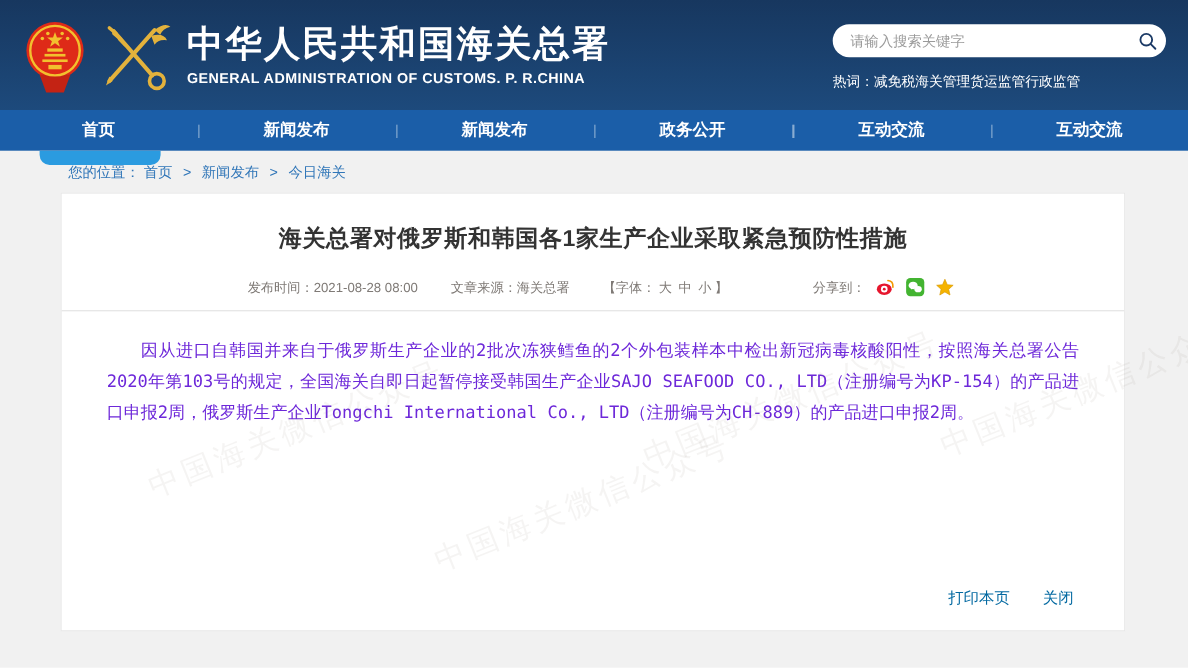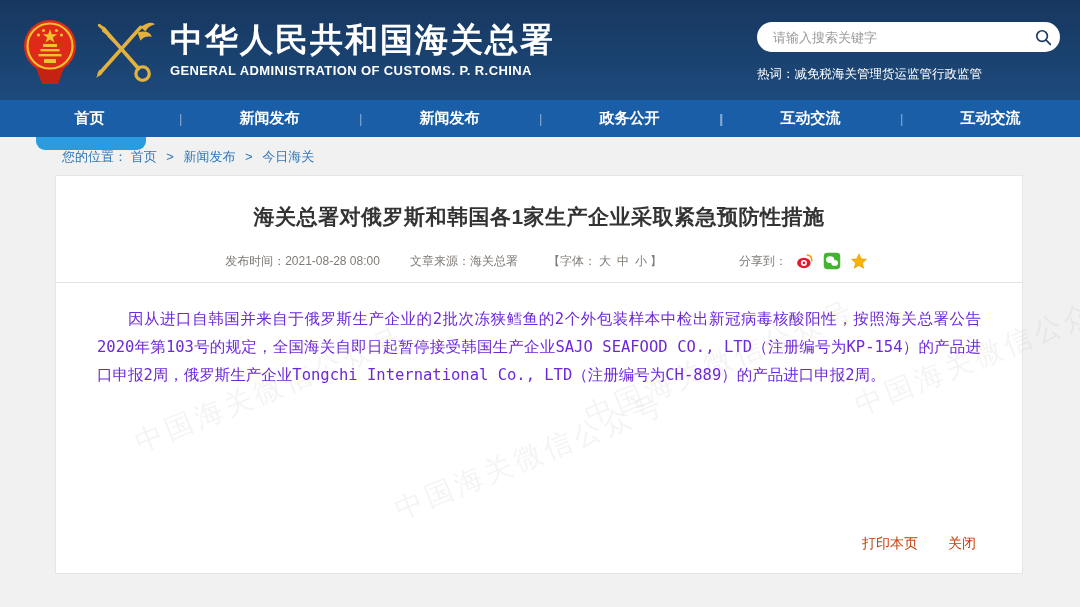--- a/index.html
+++ b/index.html
@@ -54,21 +54,21 @@
   .meta-group { margin:0 15px; white-space:nowrap; }
   .font-size-btn { cursor:pointer; margin:0 3px; }
   .share-group { margin-left:62px; display:flex; align-items:center; gap:9px; }
   .share-icon { width:18px; height:18px; cursor:pointer; display:block; }
   .divider { margin-top:12px; border-top:1px solid #e2e2e2; width:100%; }
   .article-body { margin:22px 41px 0 41px; text-indent:2em; font-size:15.5px; line-height:28px;
     color:#6d28d9; text-align:justify; font-family:"DejaVu Sans Mono","DejaVu Sans",monospace; }
 
   .card-actions { position:absolute; right:46px; bottom:20px; display:flex; gap:30px;
     font-size:14px; color:#595959; }
-  .card-actions a { color:#c2410c; text-decoration:none; cursor:pointer; }
+  .card-actions a { color:#0369a1; text-decoration:none; cursor:pointer; }
 
   .wm { position:absolute; color:rgba(130,118,105,0.08); font-size:28px; letter-spacing:4px;
     transform:rotate(-22deg); white-space:nowrap; pointer-events:none; }
   .wm1 { left:70px;  top:195px; }
   .wm2 { left:330px; top:262px; }
   .wm3 { left:520px; top:168px; }
   .wm4 { left:790px; top:158px; }
 </style>
 </head>
 <body>

